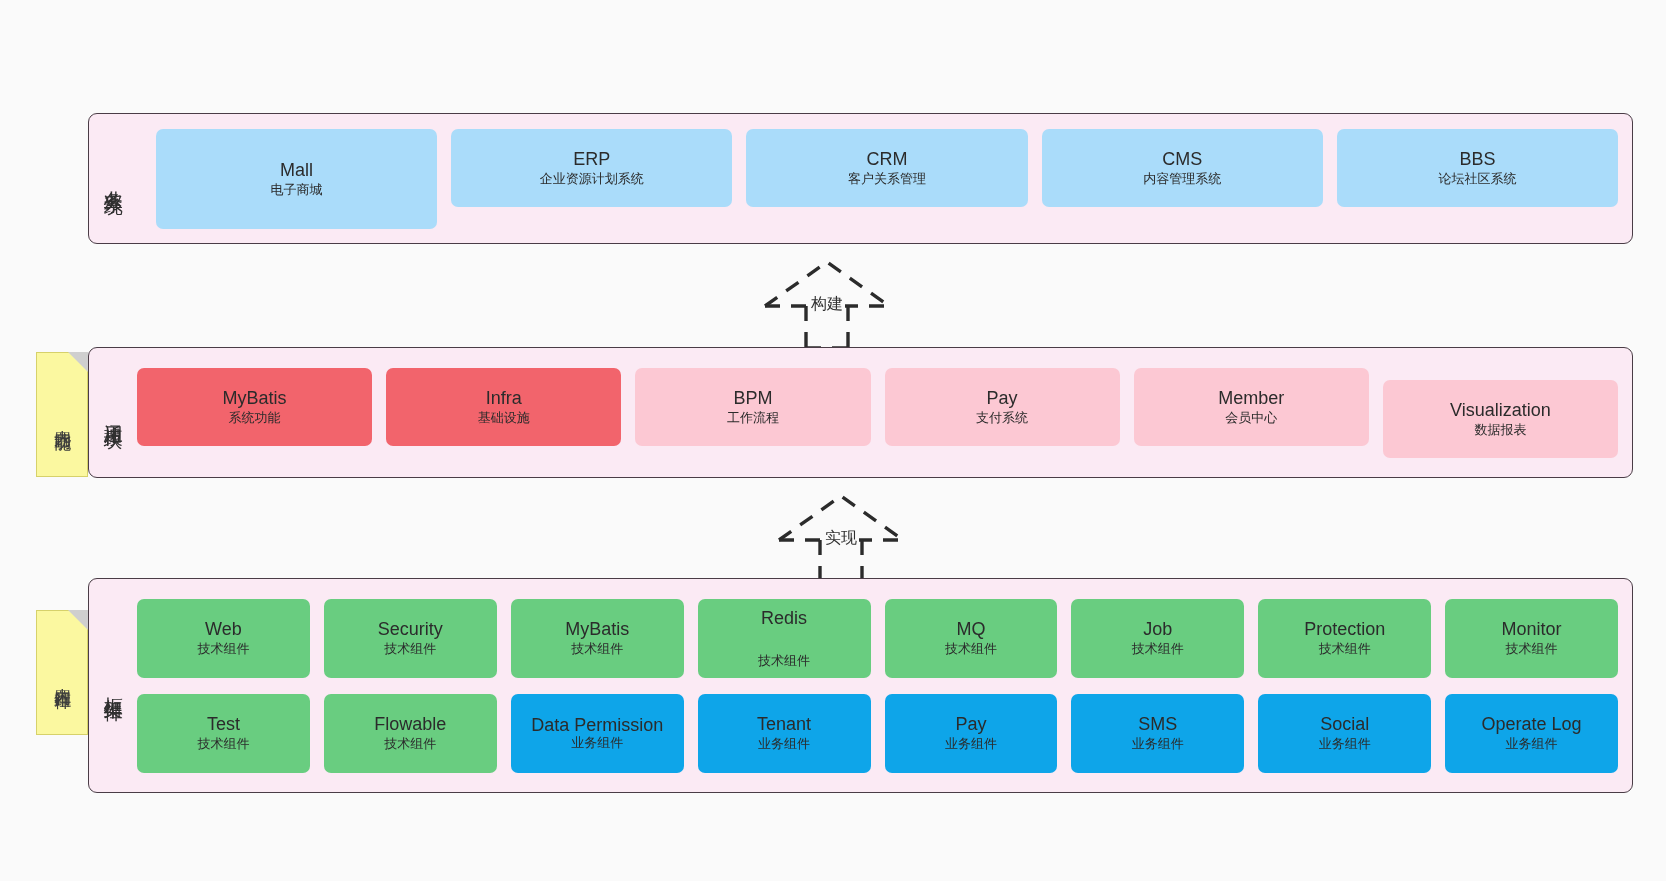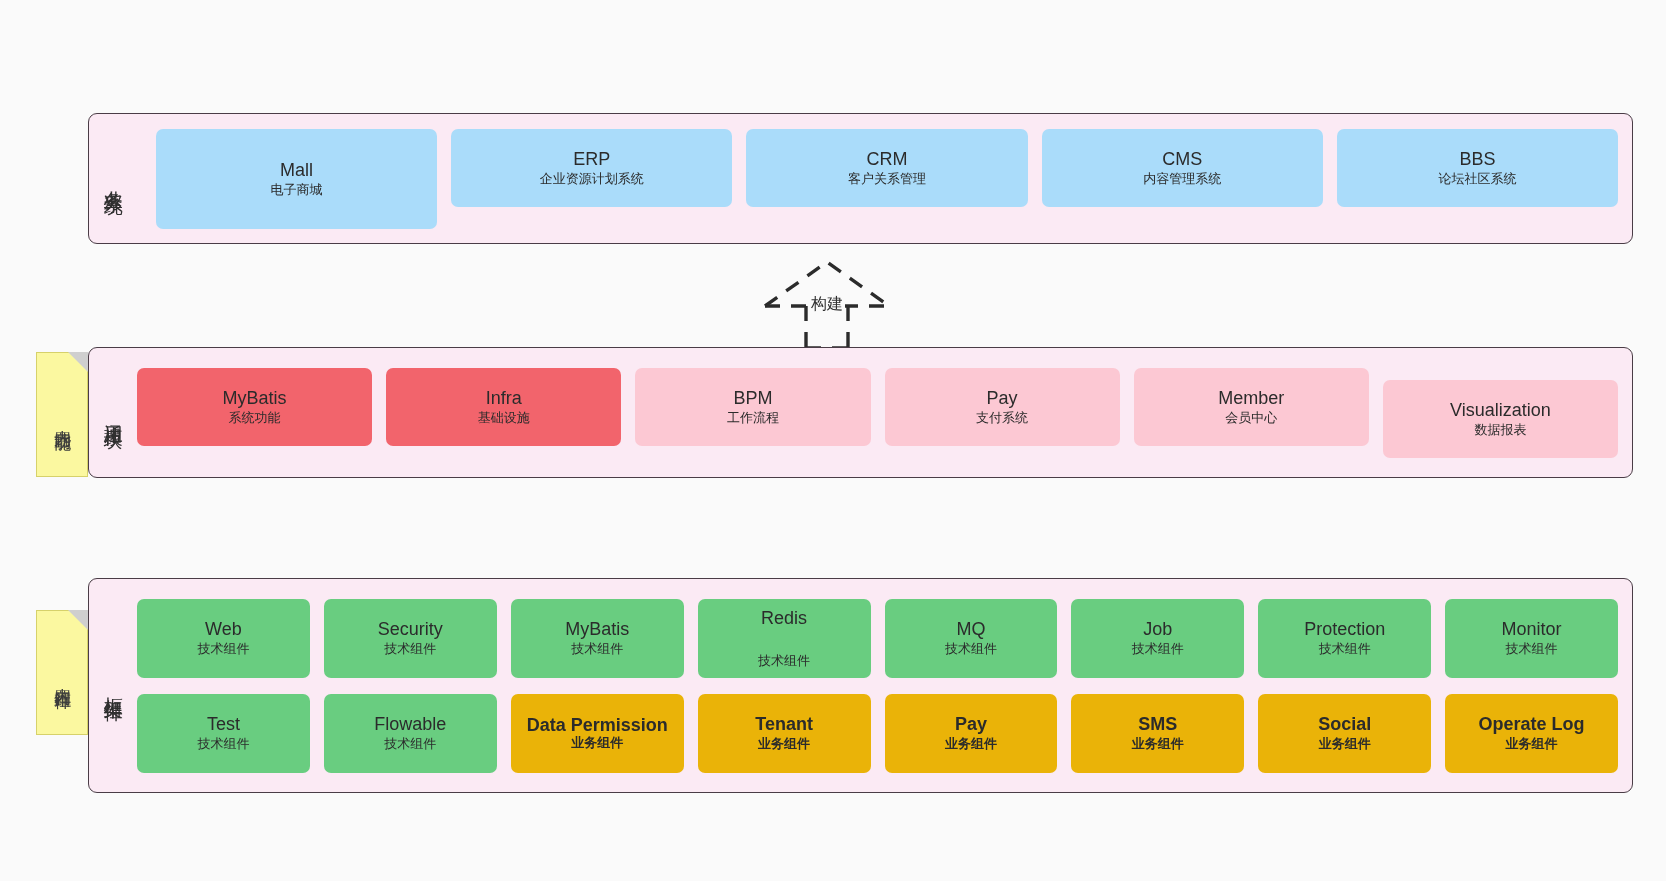--- a/index.html
+++ b/index.html
@@ -102,21 +102,21 @@
     padding: 4px 6px;
   }
   .card .t1 { font-size: 18px; color: #2b2b2b; }
   .card .t2 { font-size: 13px; color: #2b2b2b; }
 
   
   .c-blue        { background: #aadcfa; }
   .c-red         { background: #f2646c; }
   .c-pink        { background: #fcc8d3; }
   .c-green       { background: #69cd80; }
-  .c-green-light { background: #eab308; font-weight: bold; }
+  .c-green-light { background: #0ea5e9; }
 
   
   .connector {
     position: absolute;
   }
   .connector svg { display: block; overflow: visible; }
   .connector .conn-label {
     position: absolute;
     left: 50%;
     transform: translateX(-50%);
@@ -207,20 +207,30 @@
           <div class="t2">会员中心</div>
         </div>
         <div class="card c-pink" style="height:78px;margin-top:12px;">
           <div class="t1">Visualization</div>
           <div class="t2">数据报表</div>
         </div>
       </div>
     </div>
   </div>
 
+  <div class="connector" style="left:776px; top:492px; width:130px; height:92px;">
+    <svg width="130" height="92" viewBox="0 0 130 92">
+      <polyline points="3,48 65,4 127,48" fill="none" stroke="#2b2b2b" stroke-width="3.4" stroke-dasharray="15 11" stroke-linecap="butt"></polyline>
+      <line x1="3" y1="48" x2="127" y2="48" stroke="#2b2b2b" stroke-width="3.4" stroke-dasharray="15 11"></line>
+      <line x1="44" y1="48" x2="44" y2="90" stroke="#2b2b2b" stroke-width="3.4" stroke-dasharray="15 11"></line>
+      <line x1="86" y1="48" x2="86" y2="90" stroke="#2b2b2b" stroke-width="3.4" stroke-dasharray="15 11"></line>
+      <line x1="44" y1="90" x2="86" y2="90" stroke="#2b2b2b" stroke-width="3.4" stroke-dasharray="15 11"></line>
+    </svg>
+    <span class="conn-label" style="top:36px; left:50%;">实现</span>
+  </div>
 
   <div class="note" style="left:36px; top:610px; width:52px; height:125px;">
     <span class="fold"></span>
     <span class="note-text">内置组件</span>
   </div>
 
   <div class="layer" id="layer-framework-component" style="left:88px; top:578px; width:1545px; height:215px;">
     <div class="layer-title">
       <span>框架组件</span>
     </div>

